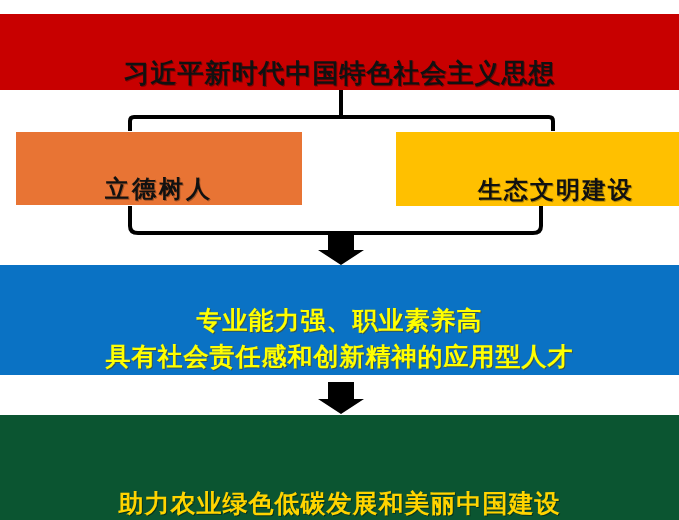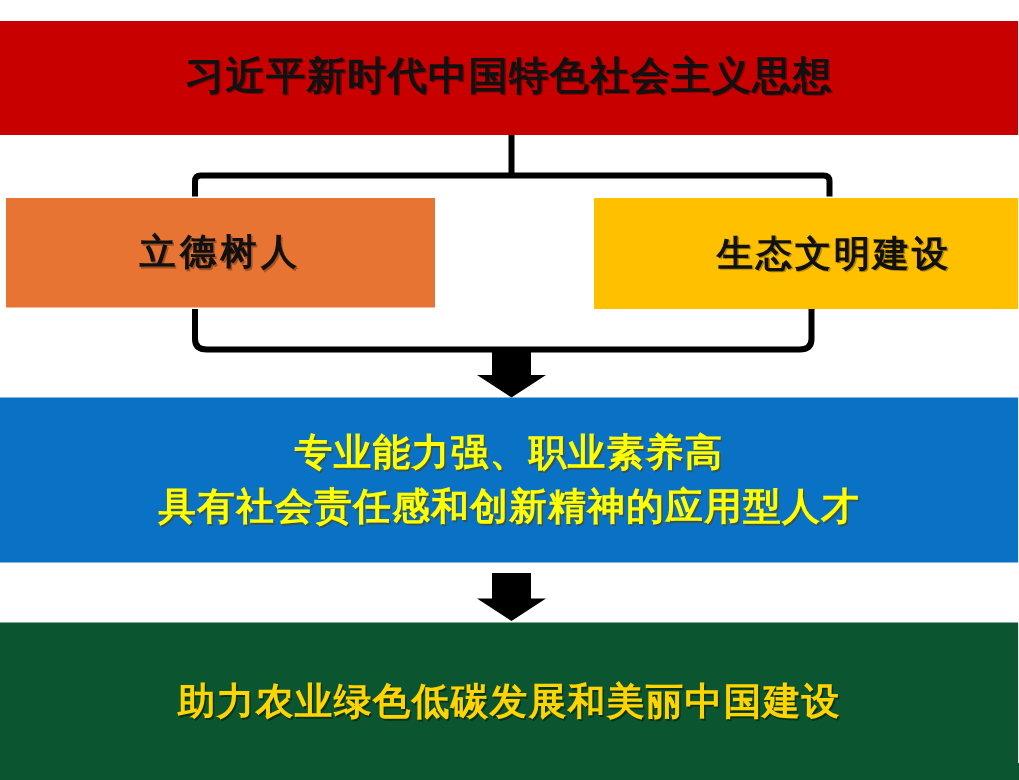--- a/index.html
+++ b/index.html
@@ -14,21 +14,21 @@
     position: relative;
     width: 679px;
     height: 520px;
     background: #ffffff;
     overflow: hidden;
   }
 
   .band {
     position: absolute;
     display: flex;
-    align-items: center;
+    align-items: flex-end;
     justify-content: center;
     text-align: center;
     box-sizing: border-box;
   }
 
   .band-text {
     font-weight: bold;
     letter-spacing: 2px;
     line-height: 1.28;
     white-space: pre-line;
@@ -45,21 +45,21 @@
   }
   #top-banner .band-text {
     color: #111111;
     font-size: 26px;
     letter-spacing: 1px;
     text-shadow: 1px 1px 0 rgba(0,0,0,0.35);
   }
 
   
   #left-box {
-    left: 4px;
+    left: 16px;
     top: 132px;
     width: 286px;
     height: 73px;
     background: #e87434;
   }
   #left-box .band-text {
     color: #111111;
     font-size: 24px;
     letter-spacing: 3px;
     text-shadow: 1px 1px 0 rgba(0,0,0,0.3);

